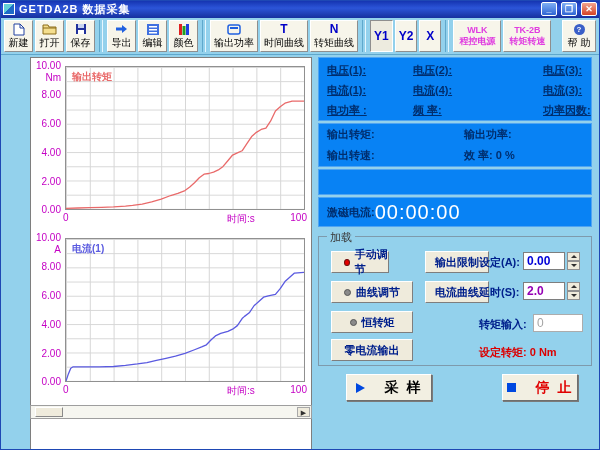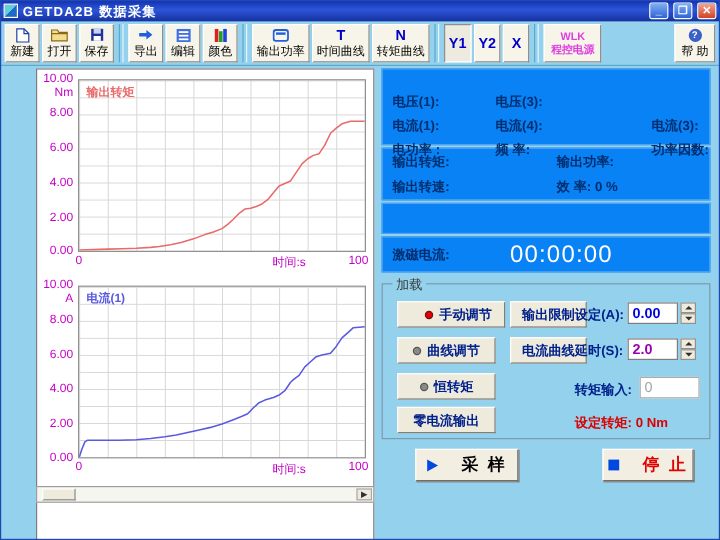--- a/index.html
+++ b/index.html
@@ -67,39 +67,39 @@
   .sb-right{position:absolute;right:1px;top:1px;width:13px;height:10px;background:#EFEBDC;
     border:1px solid #A8A8A8;box-sizing:border-box;display:flex;align-items:center;justify-content:center;
     font-size:7px;color:#303030;line-height:1;}
 
   
   .infopanel{position:absolute;left:318px;top:57px;width:274px;}
   .isec{background:#0882F4;border:1px solid #4FA4F2;margin-bottom:2px;box-sizing:border-box;
     color:#002E6E;font-weight:bold;font-size:11px;}
   .row3{display:grid;grid-template-columns:86px 130px 1fr;align-items:center;height:20px;padding-left:8px;}
   .row2{display:grid;grid-template-columns:137px 1fr;align-items:center;height:21px;padding-left:8px;}
-  .sec1{height:64px;padding-top:16px;}
+  .sec1{height:64px;padding-top:2px;text-decoration:underline;}
   .sec2{height:44px;}
   .sec3{height:26px;}
   .sec4{height:30px;display:flex;align-items:center;padding-left:8px;}
-  .timer{flex:1;text-align:center;color:#fff;font-size:20px;letter-spacing:1px;font-weight:normal;
+  .timer{flex:1;color:#fff;font-size:20px;letter-spacing:1px;font-weight:normal;
     padding-right:30px;}
 
   
   .loadbox{position:absolute;left:318px;top:236px;width:274px;height:130px;
     border:1px solid #7E9AAC;box-sizing:border-box;}
   .legend{position:absolute;top:-7px;left:8px;background:#93D1EC;padding:0 3px;
     font-size:11px;color:#3A3A3A;}
   .lbtn{position:absolute;background:#EFEBDC;border:1px solid;
     border-color:#FFFFFF #7E7E7E #7E7E7E #FFFFFF;font-size:11px;color:#00208C;
     display:flex;align-items:center;justify-content:center;gap:5px;box-sizing:border-box;font-weight:bold;}
   .dot{width:7px;height:7px;border-radius:50%;box-sizing:border-box;}
   .dot-on{background:#E40000;border:1px solid #701010;}
   .dot-off{background:#8A8A8A;border:1px solid #565656;}
-  .b-manual{left:12px;top:14px;width:90px;height:22px;padding-left:12px;}
+  .b-manual{left:12px;top:14px;width:58px;height:22px;padding-left:12px;}
   .b-curveadj{left:12px;top:44px;width:82px;height:22px;}
   .b-const{left:12px;top:74px;width:82px;height:22px;}
   .b-limit{left:106px;top:14px;width:64px;height:22px;}
   .b-ccurve{left:106px;top:44px;width:64px;height:22px;}
   .b-zero{left:12px;top:102px;width:82px;height:22px;}
   .flabel{position:absolute;font-size:11px;color:#00208C;font-weight:bold;}
   .l-set{left:160px;top:18px;}
   .l-delay{left:160px;top:48px;}
   .l-tin{left:160px;top:80px;}
   .l-storq{left:160px;top:108px;color:#DC0000;}
@@ -223,20 +223,24 @@
   </div>
   <div class="tsep"></div>
   <div class="tbtn axis pressed">Y1</div>
   <div class="tbtn axis">Y2</div>
   <div class="tbtn axis">X</div>
   <div class="tsep"></div>
   <div class="tbtn dev">
     <span>WLK</span>
     <span>程控电源</span>
   </div>
+  <div class="tbtn dev">
+    <span>TK-2B</span>
+    <span>转矩转速</span>
+  </div>
   <div class="tbtn help">
     <span class="ticon">
         <span class="qmark">?</span>
       </span>
     <span>帮 助</span>
   </div>
 </div>
 
 <div class="chartpanel">
 
@@ -281,20 +285,21 @@
 
 <div class="scrollbar">
   <div class="thumb"></div>
   <div class="sb-right">▶</div>
 </div>
 
 <div class="infopanel">
   <div class="isec sec1">
     <div class="row3">
       <span>电压(1):</span>
+      <span>电压(2):</span>
       <span>电压(3):</span>
     </div>
     <div class="row3">
       <span>电流(1):</span>
       <span>电流(4):</span>
       <span>电流(3):</span>
     </div>
     <div class="row3">
       <span>电功率 :</span>
       <span>频  率:</span>

